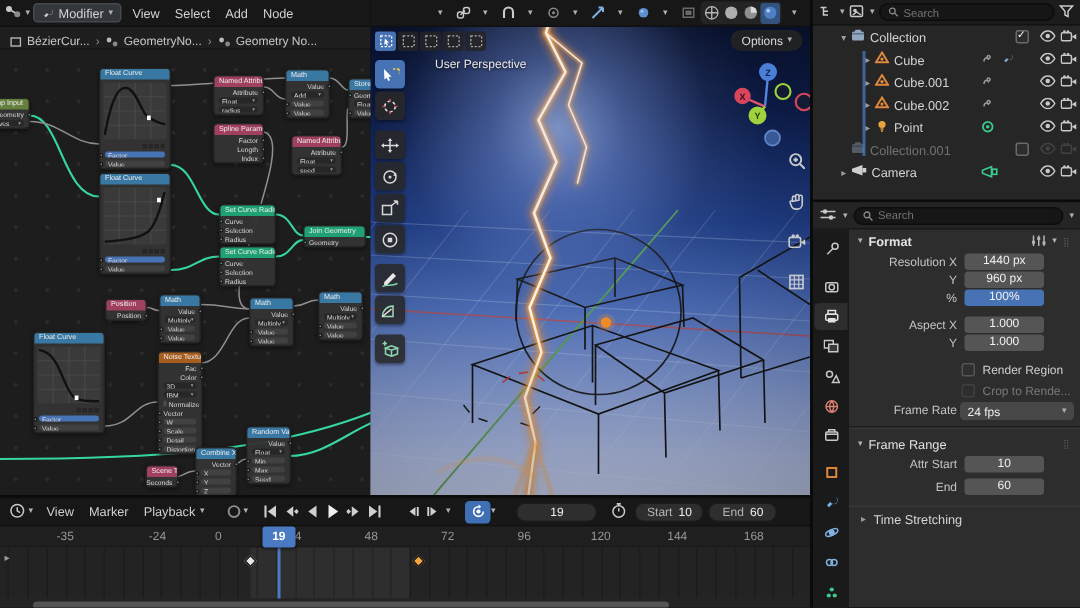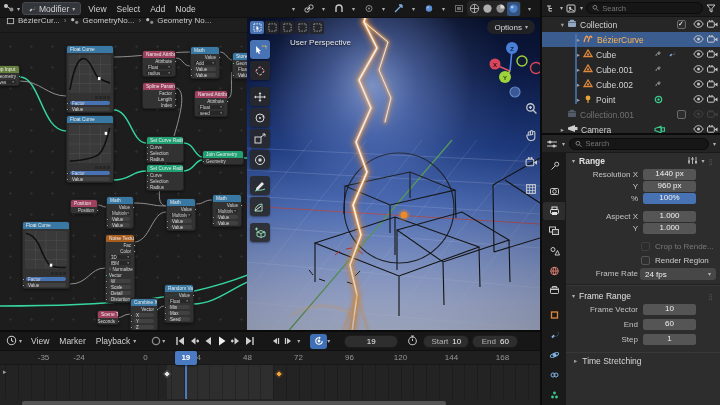--- a/index.html
+++ b/index.html
@@ -7,21 +7,21 @@
     font-family:"Liberation Sans","DejaVu Sans",sans-serif;-webkit-user-select:none}
   #stage{position:relative;width:720px;height:405px;background:#0c0c0c}
   .crt{font-size:6px;color:#b0b0b0;line-height:1;display:inline-block}
   
   #node-editor{position:absolute;left:0;top:0;width:247px;height:330px;overflow:hidden;background:#1d1d1d}
   .ed-header{position:absolute;left:0;top:0;right:0;height:18px;background:#171717;display:flex;
     align-items:center;font-size:8.5px;color:#d2d2d2;z-index:30;border-bottom:1px solid #101010;padding:0 3px;gap:2px}
   .menu-item{padding:0 5px;cursor:default}
   .pill{background:#33373c;border:1px solid #45494e;border-radius:3px;height:13px;display:flex;align-items:center;padding:0 5px;gap:3px}
   #breadcrumb{position:absolute;left:0;top:16px;right:0;height:17px;background:rgba(30,30,30,.92);
-    display:flex;align-items:flex-start;font-size:8px;color:#c8c8c8;z-index:25;padding:0 6px;gap:4px;border-bottom:1px solid #161616}
+    display:flex;align-items:flex-end;font-size:8px;color:#c8c8c8;z-index:25;padding:0 6px;gap:4px;border-bottom:1px solid #161616}
   .bc-sep{color:#8a8a8a;font-size:8px}
   #node-canvas{position:absolute;left:0;top:36px;width:247px;height:294px;
     background-image:radial-gradient(#2d2d2d 1px,transparent 1.2px);background-size:21px 21px}
   #wires{position:absolute;left:0;top:0;overflow:visible;pointer-events:none}
   .node{position:absolute;background:rgba(51,51,51,.96);border:1px solid #232323;border-radius:3px;
     box-shadow:0 1px 3px rgba(0,0,0,.5);font-size:4.5px;color:#d8d8d8;z-index:5}
   .node .hd{height:7px;line-height:7px;padding:0 3px;border-radius:2px 2px 0 0;color:#ecECec;font-size:4.8px;
     white-space:nowrap;overflow:hidden}
   .nrow{height:6px;display:flex;align-items:center;padding:0 3px;position:relative}
   .nrow.out{justify-content:flex-end}
@@ -940,42 +940,20 @@
             </span>
             <span class="orr" style="left:165px;">
               <svg width="11" height="8" viewBox="0 0 11 8">
                 <rect x="0.5" y="1.8" width="6.8" height="5.4" rx="1" fill="none" stroke="#c8c8c8"></rect>
                 <path d="M7.5,4.5 10.5,2.6 v3.8Z" fill="#c8c8c8"></path>
                 <circle cx="2.6" cy="0.9" r="0.8" fill="#c8c8c8"></circle>
                 <circle cx="5" cy="0.9" r="0.8" fill="#c8c8c8"></circle>
               </svg>
             </span>
           </div>
-          <div class="orow sel">
-            <span style="width:32px"></span>
-            <span class="arrow">▸</span>
-            <span class="oicon"><svg width="11" height="9" viewBox="0 0 11 9">
-                <path d="M1,8 C3,1 4,1 5,4 M5,8 C7,1 8,1 9,4" stroke="#ff9e4d" stroke-width="1.3" fill="none"></path>
-              </svg></span>
-            <span class="olabel" style="color:#ffb454">BézierCurve</span>
-            <span class="orr" style="left:151px;">
-              <svg width="11" height="8" viewBox="0 0 11 8">
-                <path d="M.8,4 C2.2,1.4 4,0.6 5.5,0.6 S8.8,1.4 10.2,4 C8.8,6.6 7,7.4 5.5,7.4 S2.2,6.6 .8,4Z" fill="none" stroke="#c8c8c8"></path>
-                <circle cx="5.5" cy="4" r="1.5" fill="#c8c8c8"></circle>
-              </svg>
-            </span>
-            <span class="orr" style="left:165px;">
-              <svg width="11" height="8" viewBox="0 0 11 8">
-                <rect x="0.5" y="1.8" width="6.8" height="5.4" rx="1" fill="none" stroke="#c8c8c8"></rect>
-                <path d="M7.5,4.5 10.5,2.6 v3.8Z" fill="#c8c8c8"></path>
-                <circle cx="2.6" cy="0.9" r="0.8" fill="#c8c8c8"></circle>
-                <circle cx="5" cy="0.9" r="0.8" fill="#c8c8c8"></circle>
-              </svg>
-            </span>
-          </div>
           <div class="orow">
             <span style="width:32px"></span>
             <span class="arrow">▸</span>
             <span class="oicon"><svg width="10" height="9" viewBox="0 0 10 9">
                 <path d="M5,1 L9,7.5 H1Z" fill="none" stroke="#e0883c" stroke-width="1.3"></path>
                 <circle cx="5" cy="5.4" r="1.1" fill="#e0883c"></circle>
               </svg></span>
             <span class="olabel" style="">Cube</span>
             <span class="orr" style="left:112px">
               <svg width="8" height="8" viewBox="0 0 8 8">
@@ -1232,21 +1210,21 @@
             <svg width="11" height="10" viewBox="0 0 10 10">
               <circle cx="3" cy="7" r="1.4" fill="#3bc98c"></circle>
               <circle cx="7" cy="7" r="1.4" fill="#3bc98c"></circle>
               <circle cx="5" cy="3" r="1.4" fill="#3bc98c"></circle>
             </svg>
           </div>
         </div>
       <div id="prop-main">
         <div class="panel-hd">
           <span class="crt">▾</span>
-          <span style="font-weight:bold">Range</span>
+          <span style="font-weight:bold">Format</span>
           <span class="grow"></span>
           <span><svg width="11" height="9" viewBox="0 0 11 9">
                 <path d="M2,1v7 M5.5,1v7 M9,1v7" stroke="#b5b5b5"></path>
                 <rect x="1" y="4.5" width="2" height="2" fill="#b5b5b5"></rect>
                 <rect x="4.5" y="2" width="2" height="2" fill="#b5b5b5"></rect>
                 <rect x="8" y="5" width="2" height="2" fill="#b5b5b5"></rect>
               </svg></span>
           <span class="crt">▾</span>
           <span style="color:#5a5a5a;font-size:6px;letter-spacing:1px">⣿</span>
         </div>
@@ -1270,55 +1248,51 @@
   <span class="plabel">Aspect X</span>
   <span class="pfield">1.000</span>
             </div>
             <div class="prow">
   <span class="plabel">Y</span>
   <span class="pfield">1.000</span>
             </div>
           </div>
         <div style="height:5px"></div>
         <div id="fmt-checks">
+            <div class="cbrow">
+    <span class="cb"></span>
+              <span class="cblabel">Render Region</span>
+            </div>
             <div class="cbrow disabled">
     <span class="cb"></span>
               <span class="cblabel">Crop to Rende...</span>
-            </div>
-            <div class="cbrow">
-    <span class="cb"></span>
-              <span class="cblabel">Render Region</span>
             </div>
           </div>
         <div class="prow" style="height:13px">
           <span class="plabel">Frame Rate</span>
           <span class="ddfield">
             <span>24 fps</span>
             <span class="crt">▾</span>
           </span>
         </div>
         <div class="pdivider"></div>
         <div class="panel-hd">
           <span class="crt">▾</span>
           <span style="font-weight:normal">Frame Range</span>
           <span class="grow"></span>
           <span style="color:#5a5a5a;font-size:6px;letter-spacing:1px">⣿</span>
         </div>
         <div id="fr-fields">
             <div class="prow" style="height: 14px;">
-  <span class="plabel">Frame Vector</span>
+  <span class="plabel">Attr Start</span>
   <span class="pfield">10</span>
             </div>
             <div class="prow" style="height: 14px;">
   <span class="plabel">End</span>
   <span class="pfield">60</span>
-            </div>
-            <div class="prow" style="height: 14px;">
-  <span class="plabel">Step</span>
-  <span class="pfield">1</span>
             </div>
           </div>
         <div class="collapsed-panel">
           <span style="color:#9d9d9d;font-size:6.5px">▸</span>
           <span>Time Stretching</span>
         </div>
       </div>
     </div>
   </div>
 
@@ -1410,21 +1384,21 @@
         <span class="flab">Start</span>
         <span>10</span>
       </span>
       <span class="tfield" style="width:46px;margin-left:3px">
         <span class="flab">End</span>
         <span>60</span>
       </span>
     </div>
     <div id="tl-ruler">
         <span class="rlabel" style="left:43.5px">-35</span>
-        <span class="rlabel" style="left:79px">-24</span>
+        <span class="rlabel" style="left:105px">-24</span>
         <span class="rlabel" style="left:145.5px">0</span>
         <span class="rlabel" style="left:196.5px">24</span>
         <span class="rlabel" style="left:247.5px">48</span>
         <span class="rlabel" style="left:298.5px">72</span>
         <span class="rlabel" style="left:349.5px">96</span>
         <span class="rlabel" style="left:400.5px">120</span>
         <span class="rlabel" style="left:451.5px">144</span>
         <span class="rlabel" style="left:502.5px">168</span>
       </div>
     <div id="tl-track">

